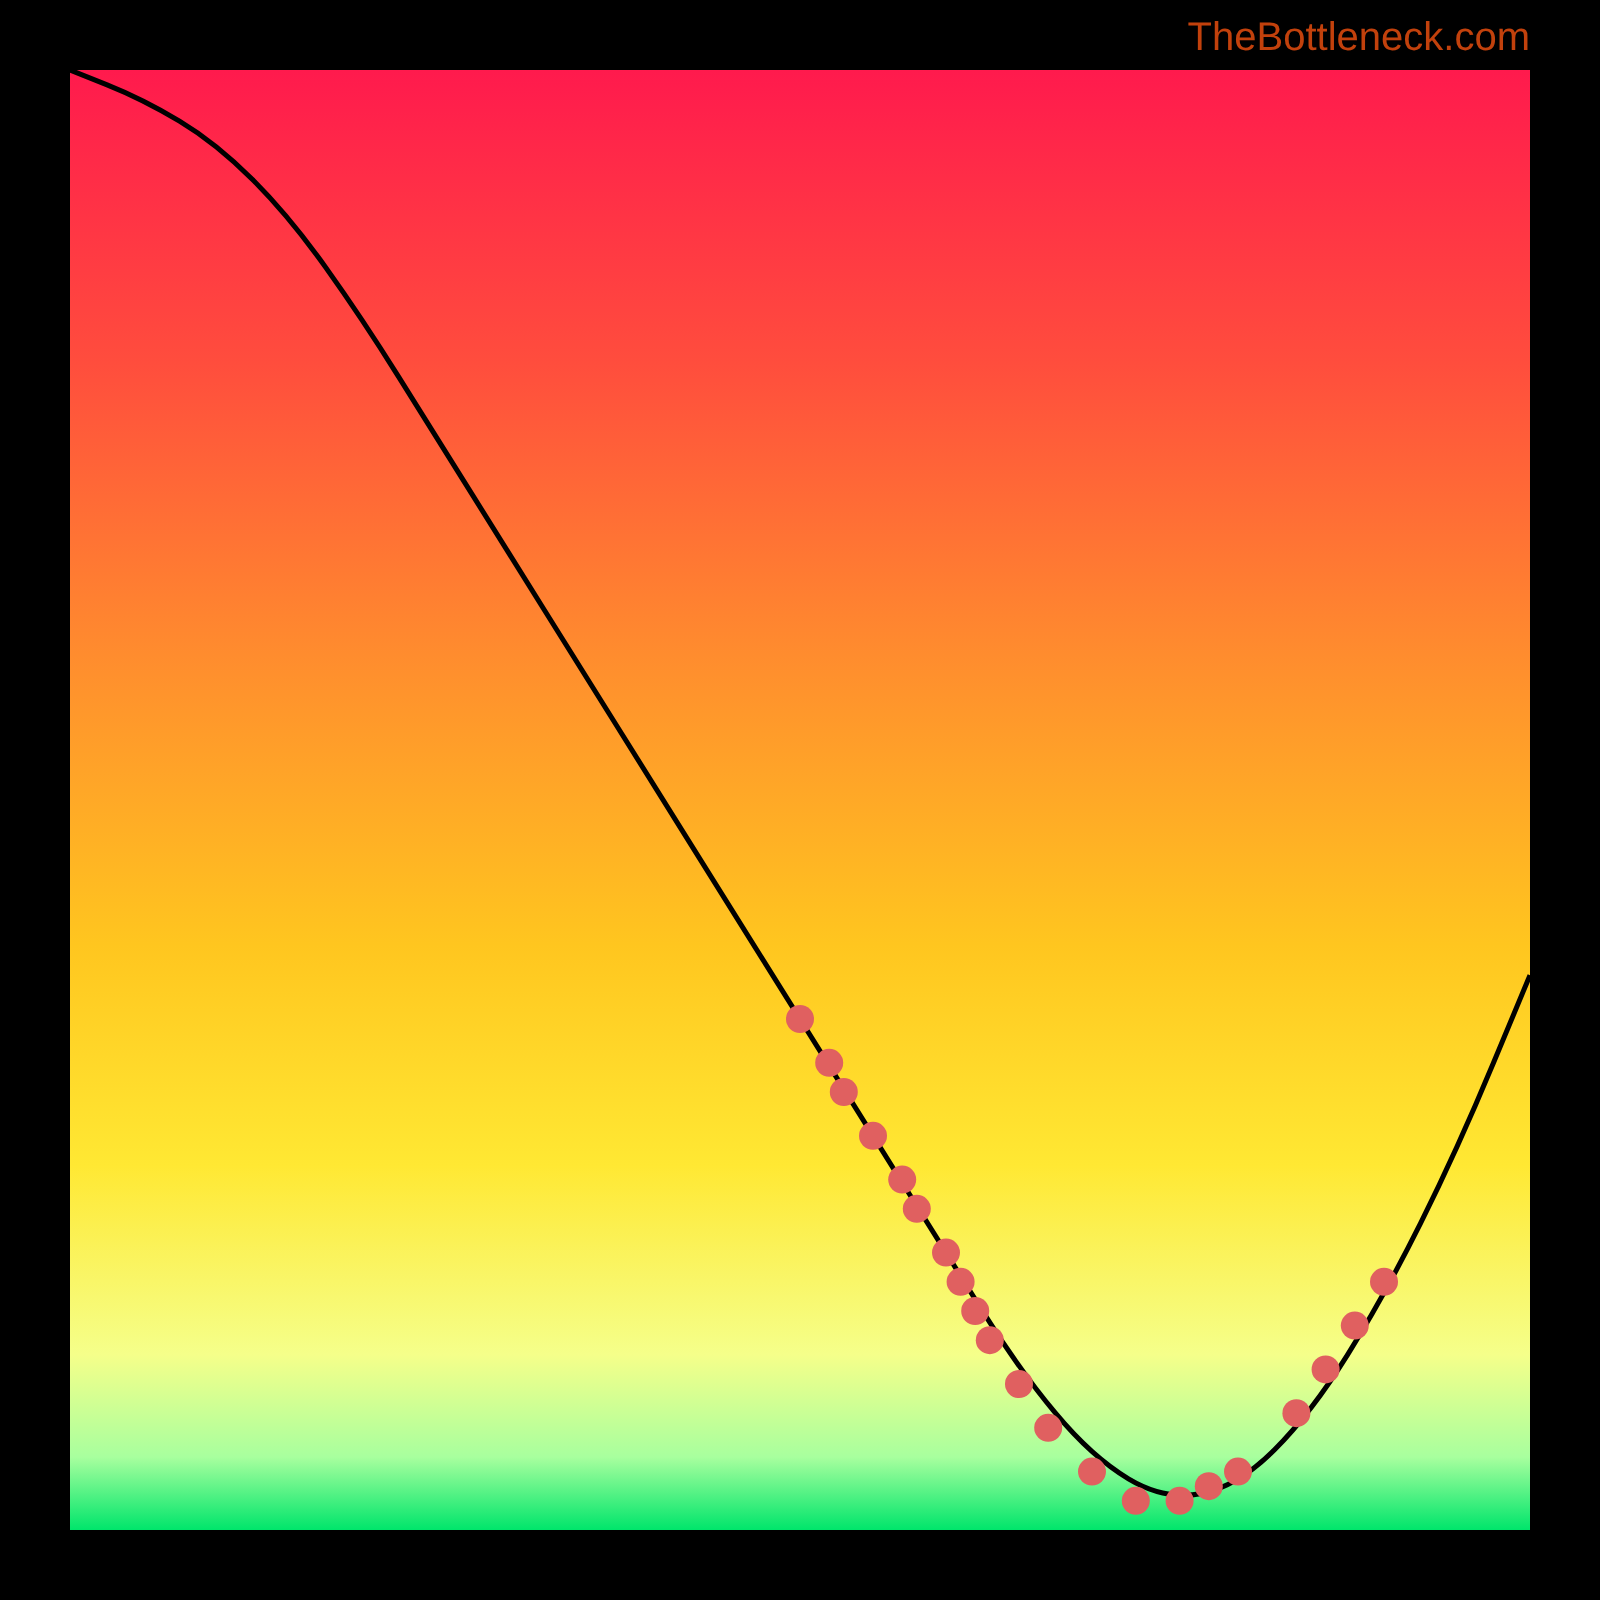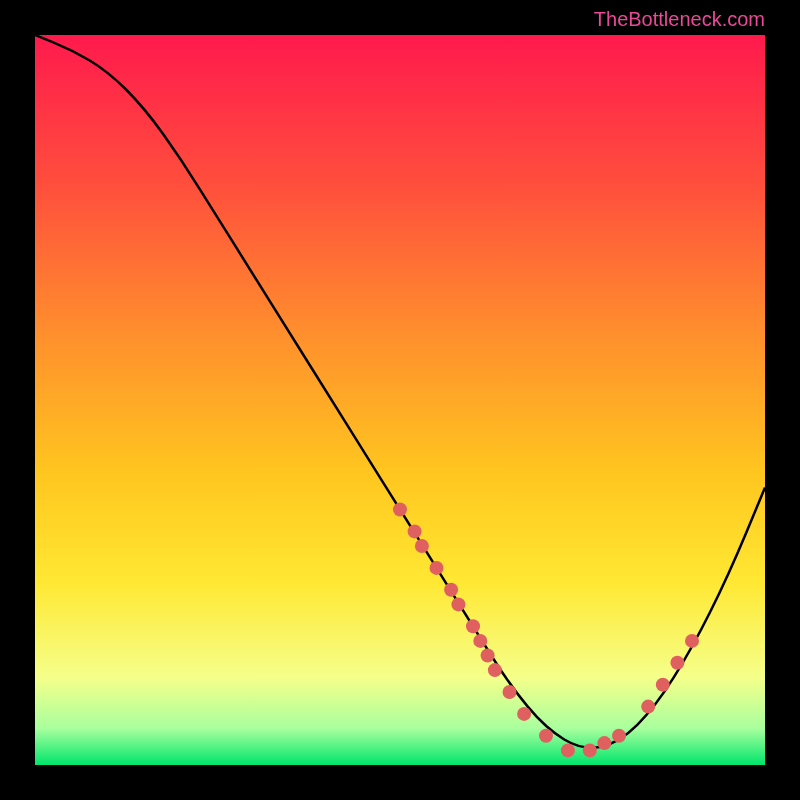--- a/index.html
+++ b/index.html
@@ -29,21 +29,21 @@
     position: absolute;
     left: 0;
     top: 0;
     width: 100%;
     height: 100%;
   }
   .watermark {
     position: absolute;
     top: 8px;
     right: 35px;
-    color: #ec4899;
+    color: #c2410c;
     font-size: 20px;
     font-weight: normal;
     z-index: 10;
   }
 </style>
 </head>
 <body>
 
 <div class="watermark">TheBottleneck.com</div>
 

